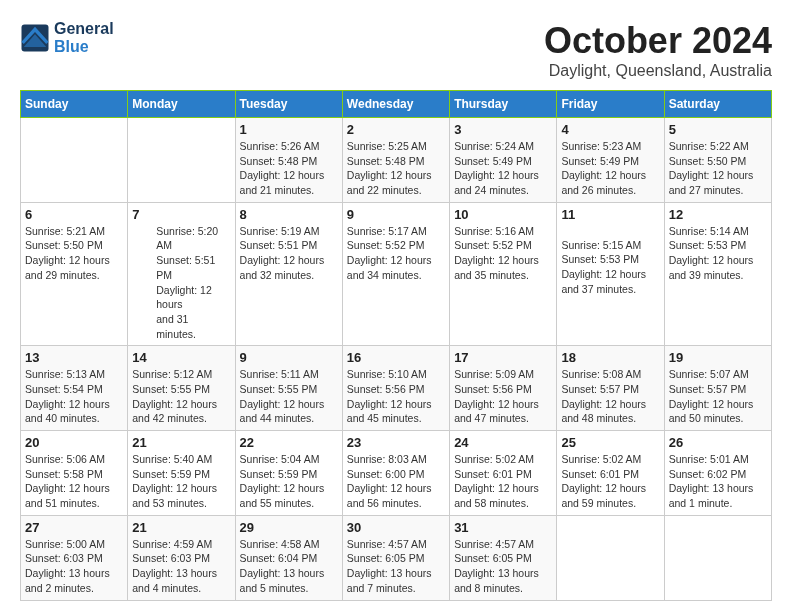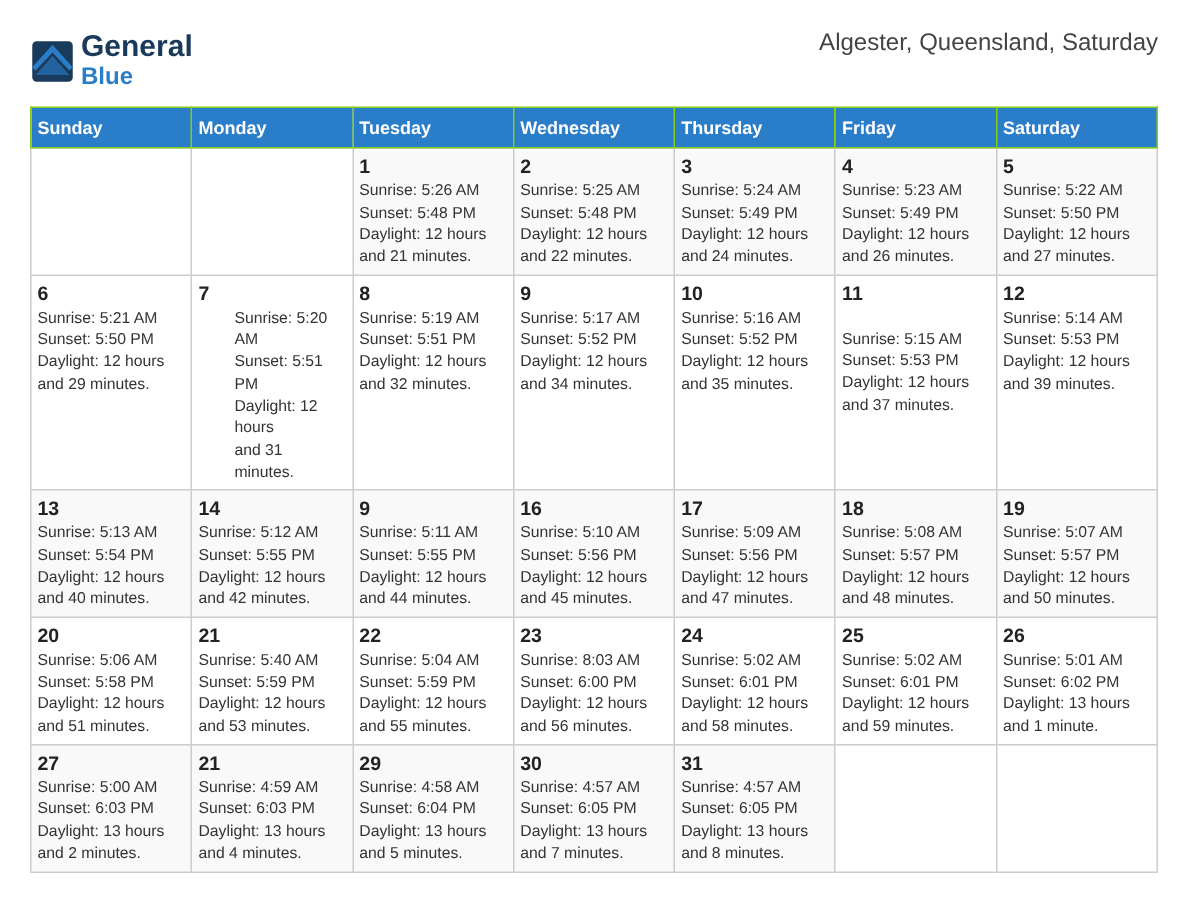--- a/index.html
+++ b/index.html
@@ -82,26 +82,27 @@
 <body>
 
 <div class="header">
   <div class="logo">
     <svg class="logo-icon" viewBox="0 0 40 40">
       <rect x="2" y="2" width="36" height="36" rx="4" fill="#1a3a5c"></rect>
       <polygon points="20,5 38,25 35,28 20,12 5,28 2,25" fill="#2a7dc9"></polygon>
       <polygon points="20,15 35,32 5,32" fill="#2a7dc9" opacity="0.6"></polygon>
     </svg>
     <div>
-      <div style="font-size:20px;font-weight:bold;color:#1a3a5c;">General</div>
+      <div style="font-size:16px;font-weight:bold;color:#1a3a5c;">General</div>
       <div style="font-size:16px;font-weight:bold;color:#2a7dc9;">Blue</div>
     </div>
   </div>
   <div class="title-block">
-    <div class="location">Algester, Queensland, Saturday</div>
+    <div class="month-title">October 2024</div>
+    <div class="location">Daylight, Queensland, Australia</div>
   </div>
 </div>
 
 <table>
   <thead>
     <tr>
     <th>Sunday</th>
         <th>Monday</th>
         <th>Tuesday</th>
         <th>Wednesday</th>

